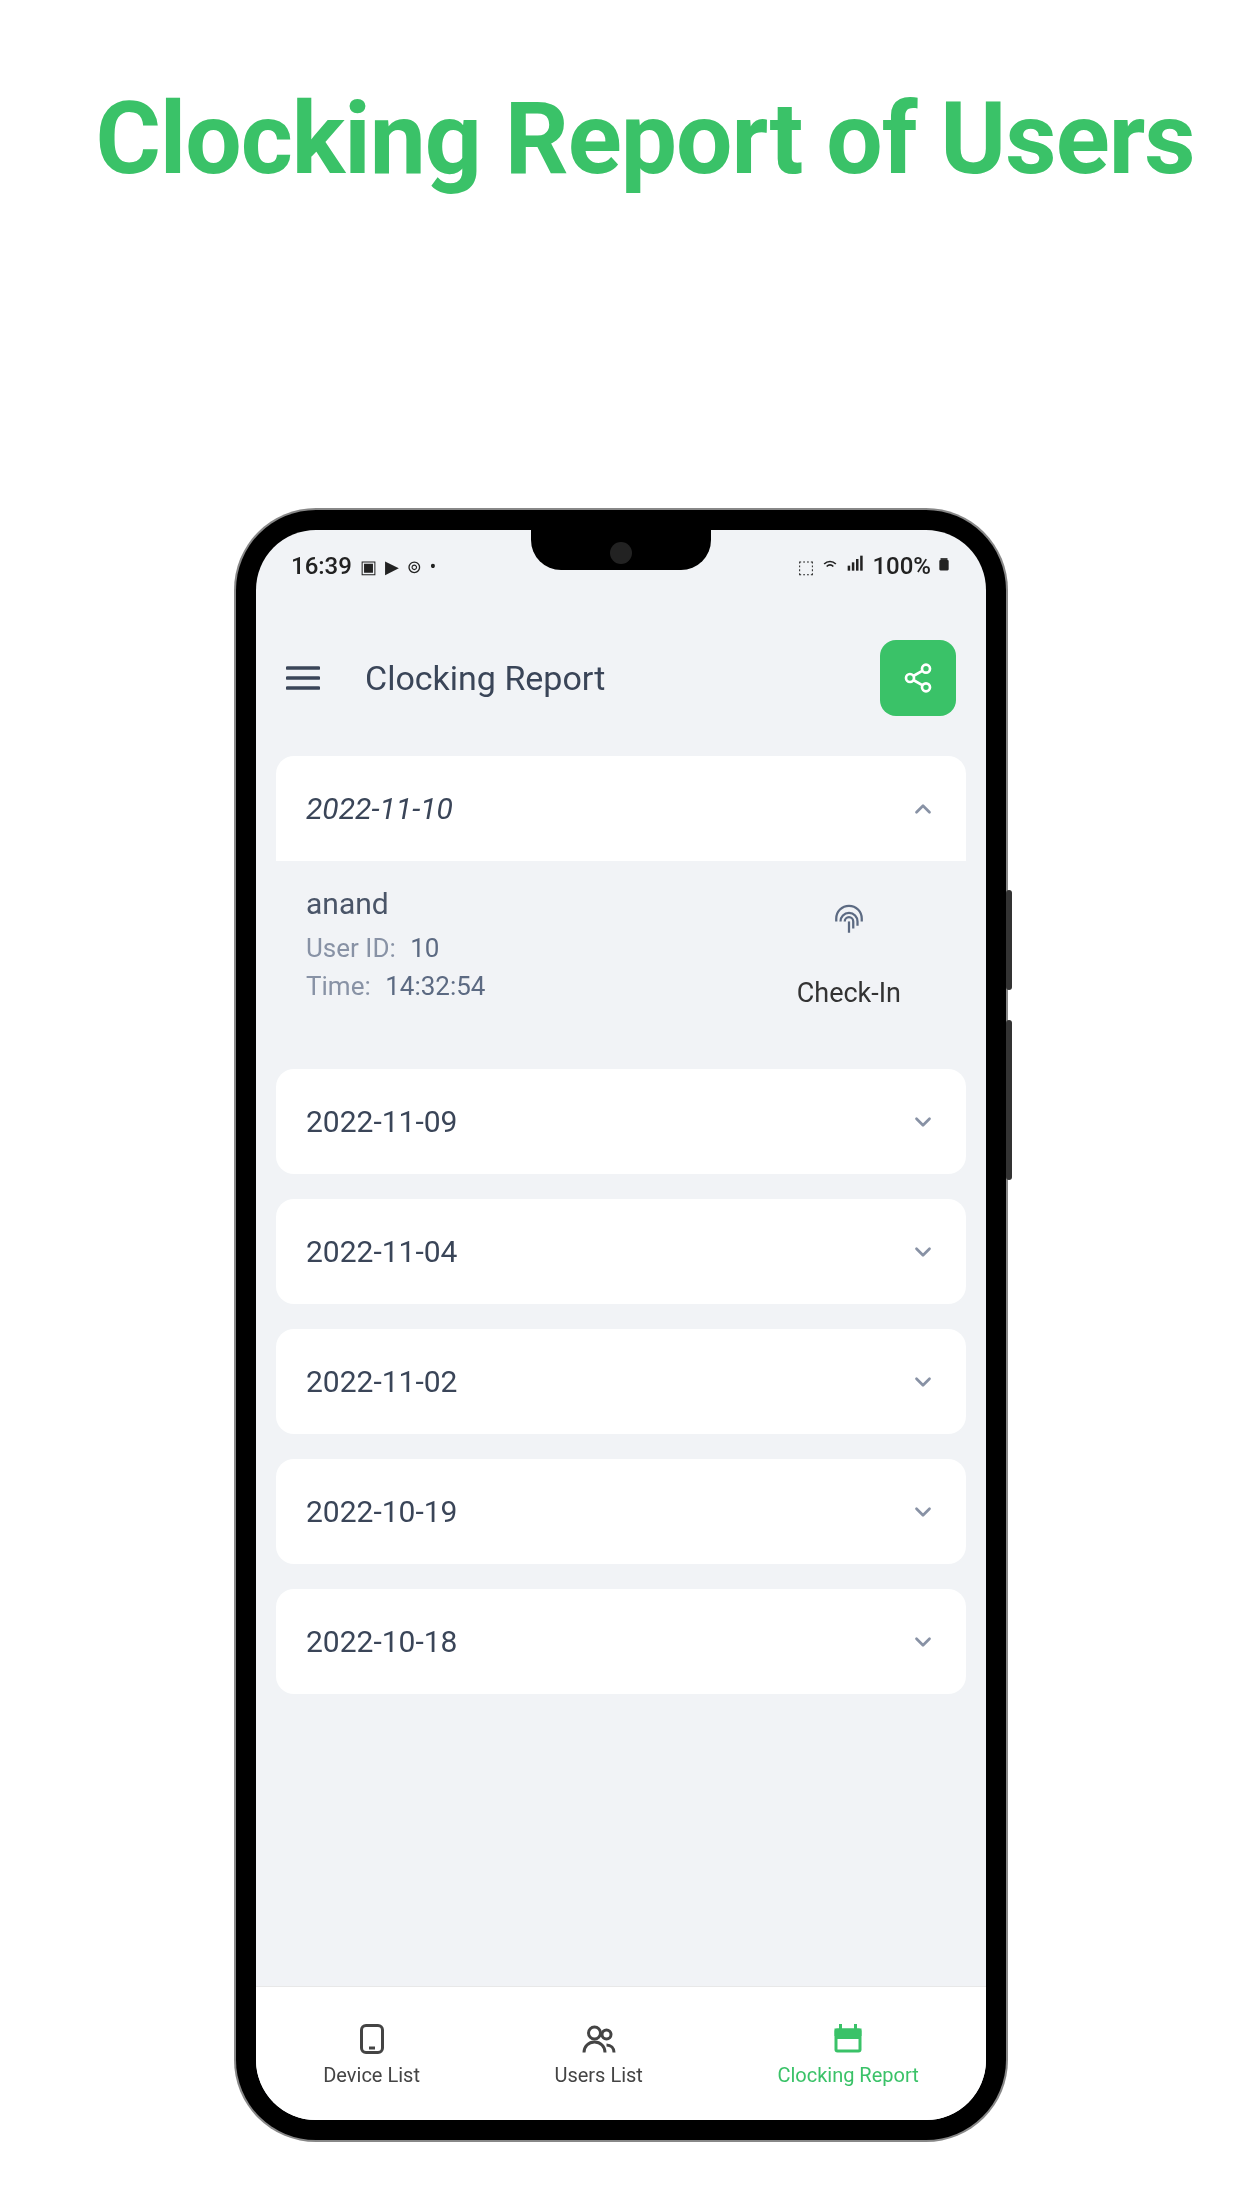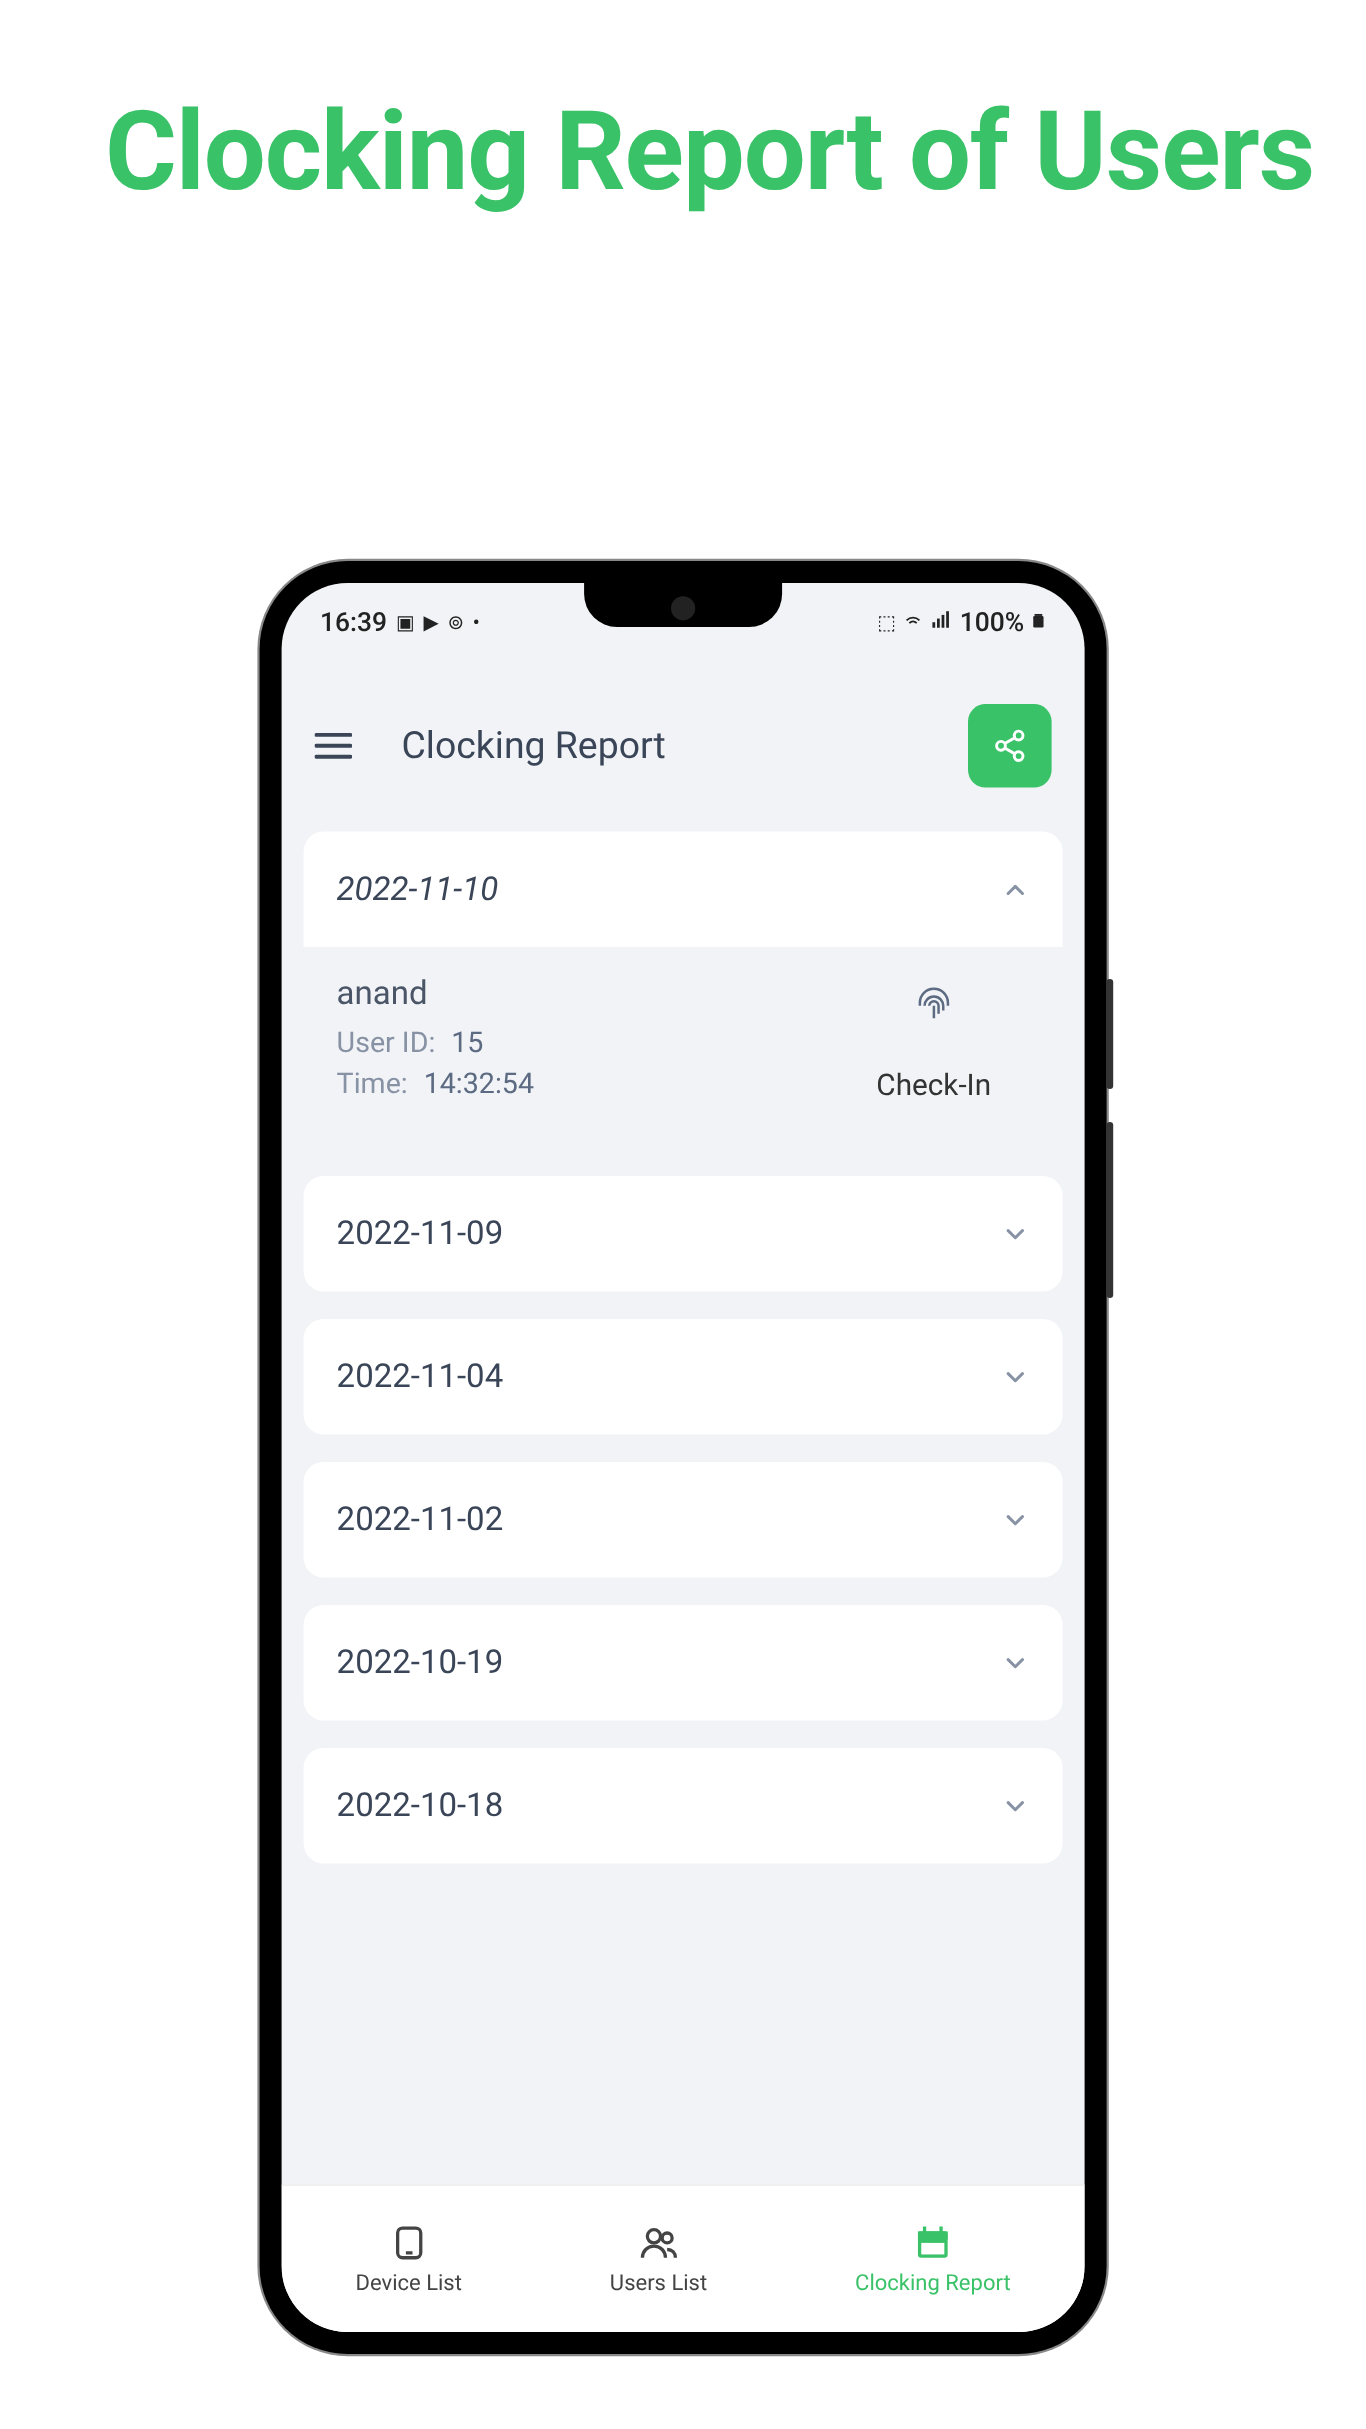--- a/index.html
+++ b/index.html
@@ -123,21 +123,21 @@
     color: #3a4558;
     font-weight: 400;
   }
   .chevron { width: 26px; height: 26px; }
   .chevron svg { width: 100%; height: 100%; stroke: #8892a5; }
   .record-detail {
     background: #f1f3f6;
     padding: 25px 30px 35px 30px;
     display: flex;
     justify-content: space-between;
-    align-items: flex-start;
+    align-items: flex-end;
     margin-bottom: 25px;
   }
   .record-left { }
   .user-name {
     font-size: 30px;
     color: #4a5568;
     margin-bottom: 12px;
   }
   .meta-row {
     font-size: 26px;
@@ -260,21 +260,21 @@
           <svg viewBox="0 0 24 24" fill="none" stroke-width="2.5" stroke-linecap="round" stroke-linejoin="round">
               <polyline points="6 15 12 9 18 15"></polyline>
             </svg>
         </span>
       </div>
       <div class="record-detail">
         <div class="record-left">
           <div class="user-name">anand</div>
           <div class="meta-row">
             <span>User ID:</span>
-            <span class="value">15</span>
+            <span class="value">10</span>
           </div>
           <div class="meta-row">
             <span>Time:</span>
             <span class="value">14:32:54</span>
           </div>
         </div>
         <div class="record-right">
           <span class="fingerprint-icon">
             <svg viewBox="0 0 24 24" fill="none" stroke="#5c6a82" stroke-width="1.6">
               <path d="M12 2c5 0 9 4 9 9v2"></path>

